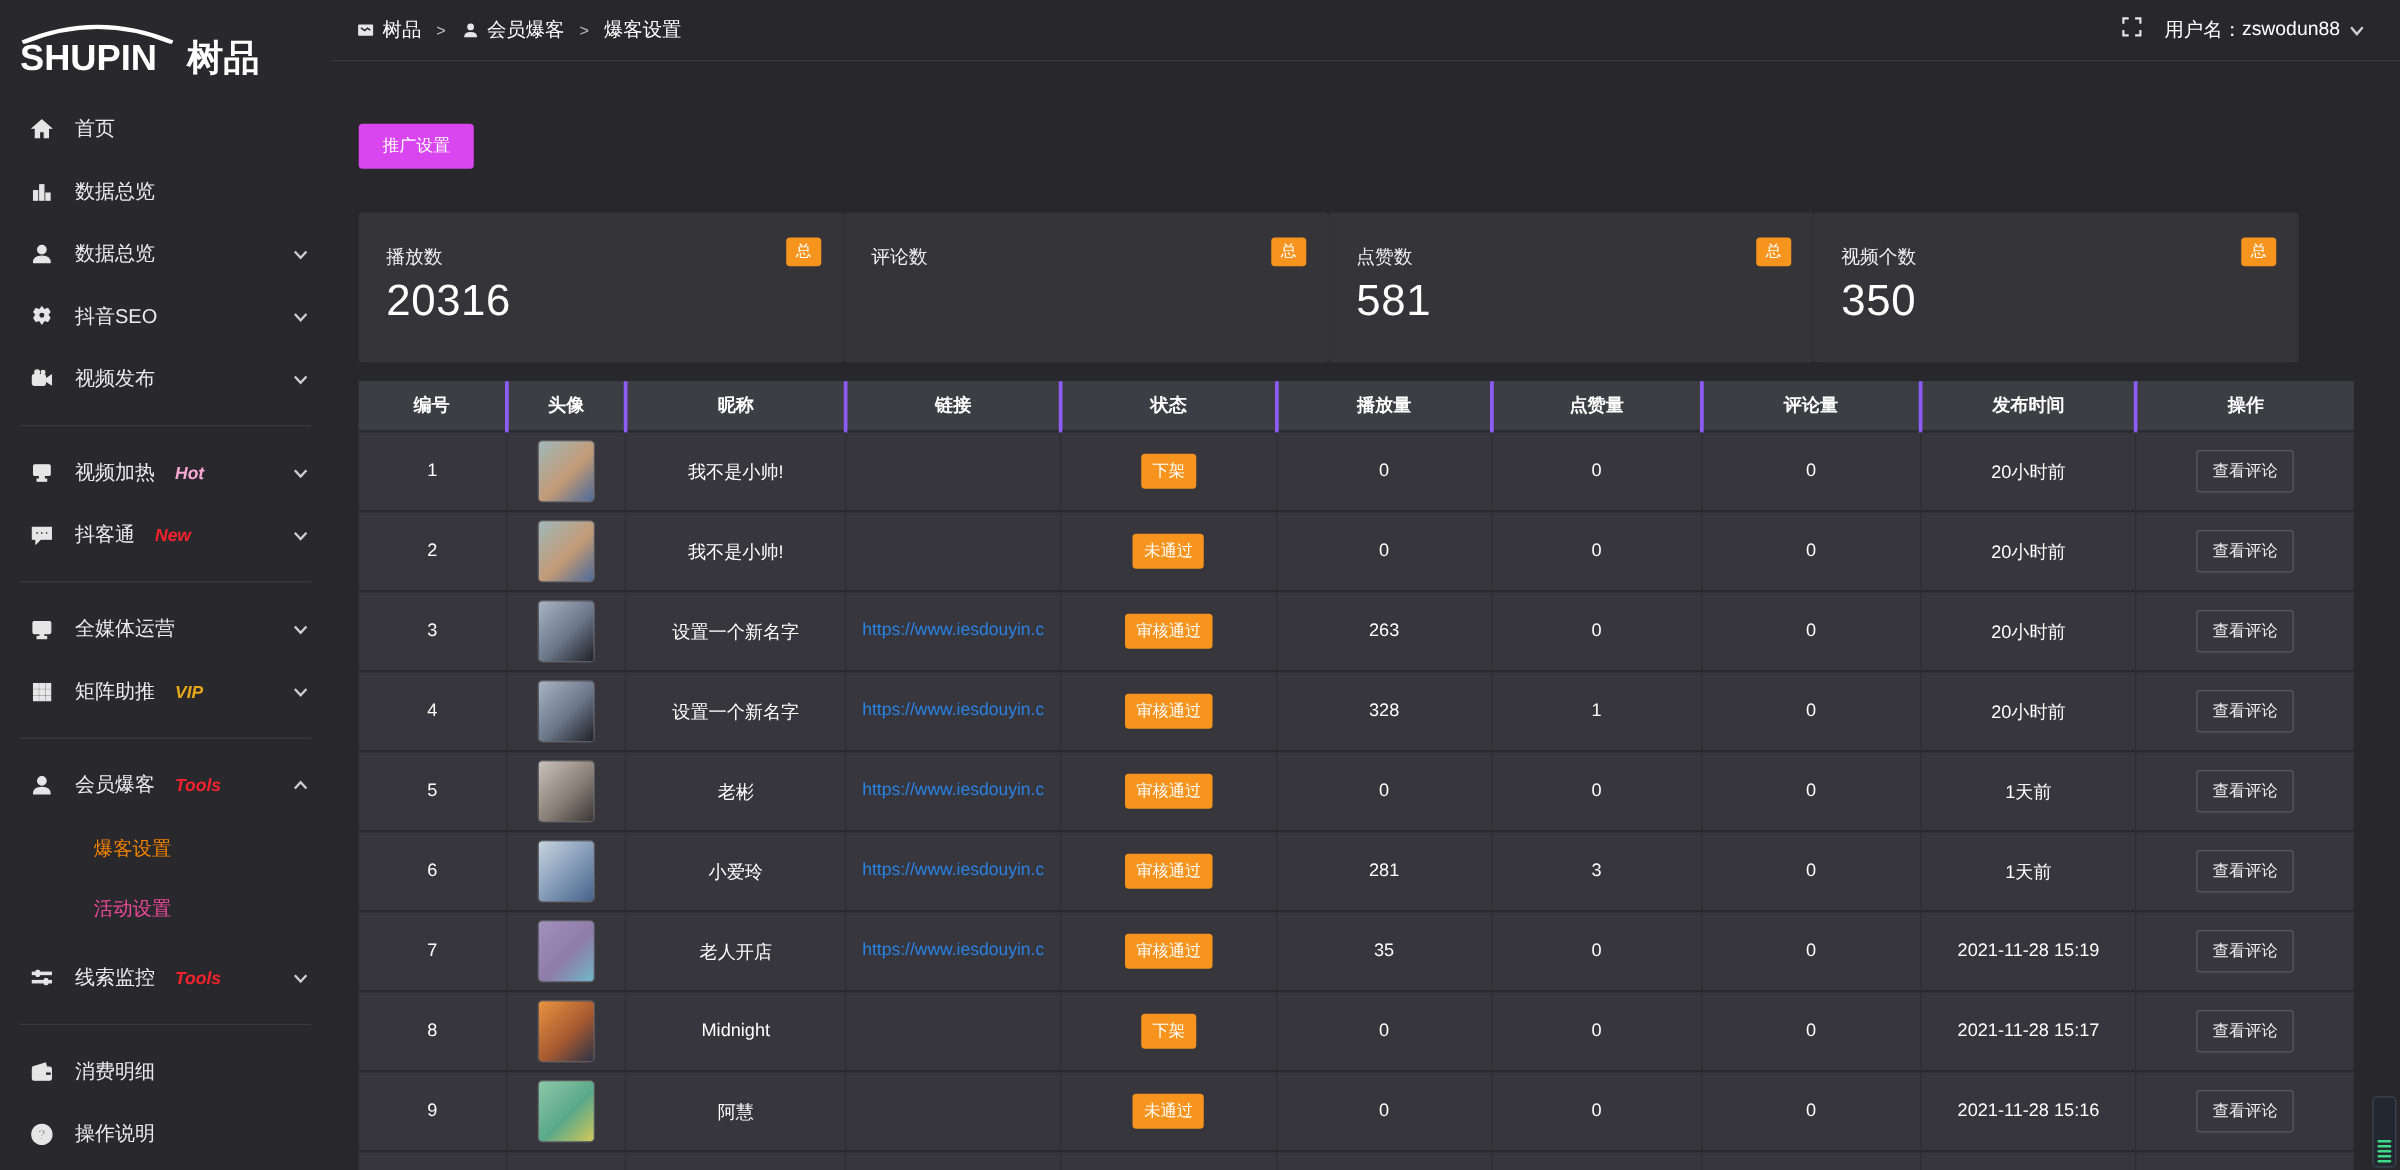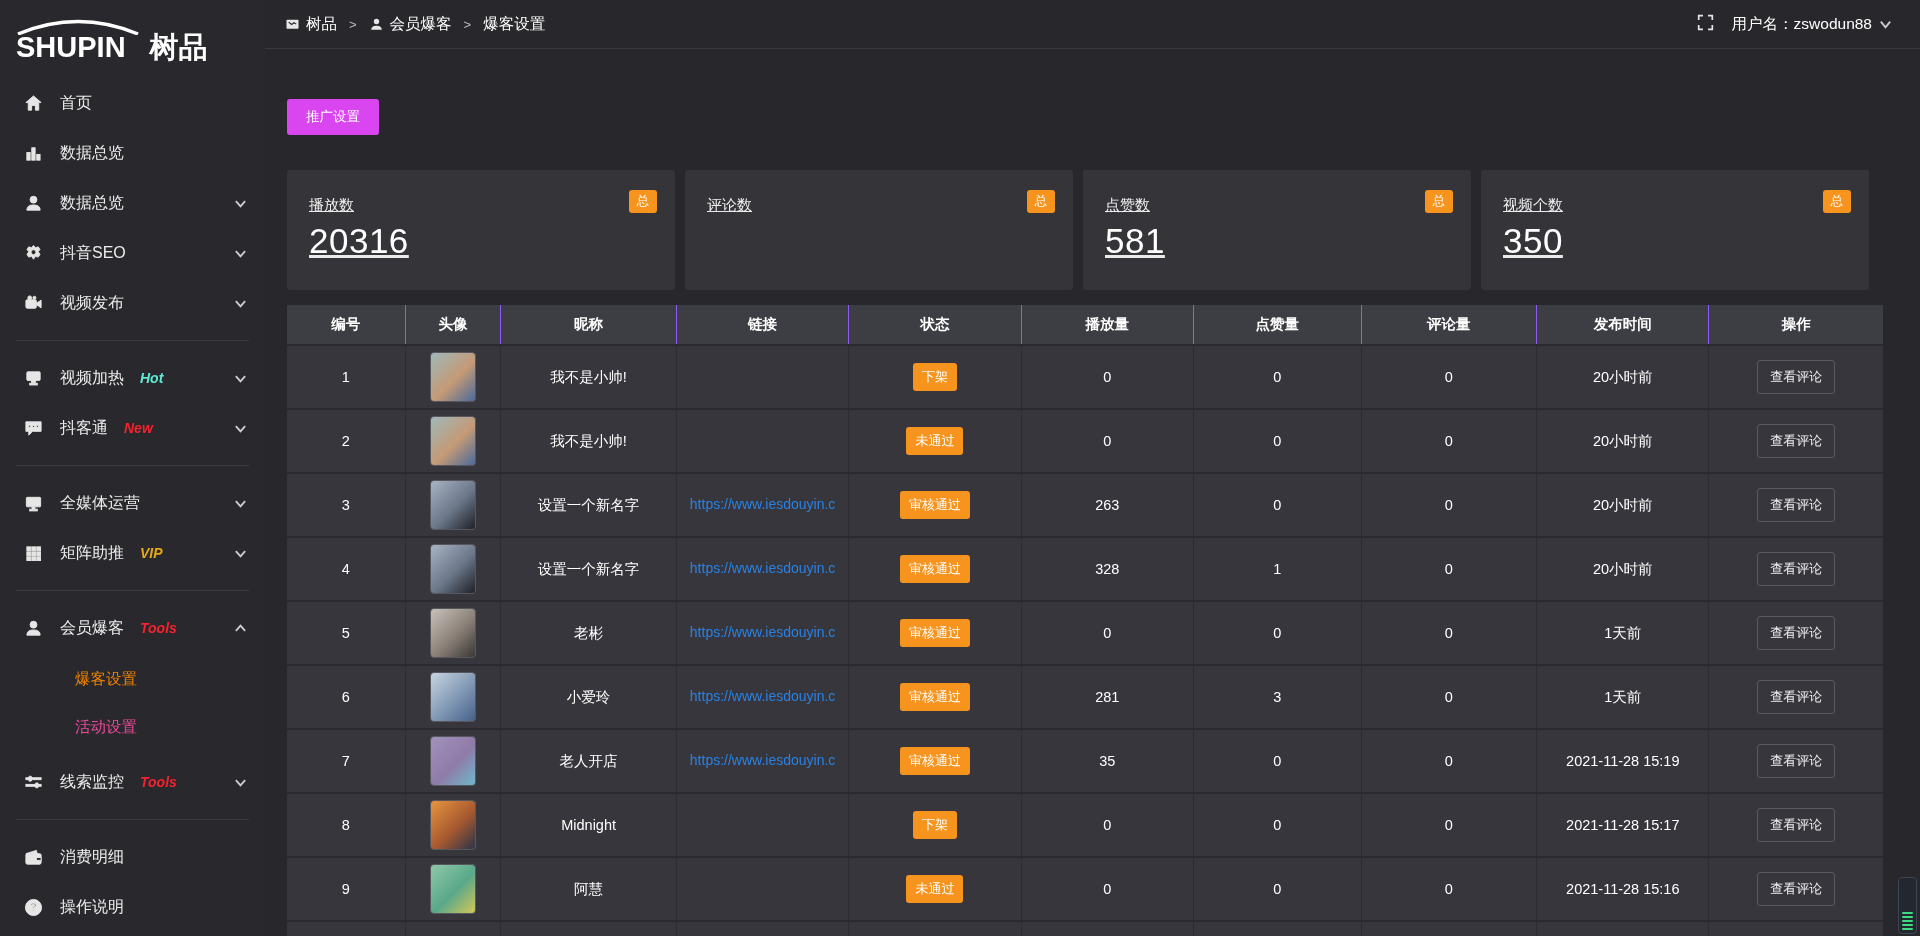--- a/index.html
+++ b/index.html
@@ -40,32 +40,32 @@
   .top-right { margin-left:auto; display:flex; align-items:center; gap:18px; }
   .fs-ic svg { width:17px; height:17px; stroke:#e6e6e6; fill:none; stroke-width:2; }
   .user { font-size:15.5px; color:#fff; display:flex; align-items:center; cursor:pointer;text-align:right; }
   .user .s-chev { margin-left:7px; }
 
   
   .main { position:absolute; left:265px; top:49px; width:1655px; height:887px; padding:50px 37px 0 22px; }
   .promo-btn { display:inline-block; background:#d946ef; color:#fff; font-size:13.5px; border:none;
                padding:9px 19px; border-radius:3px; cursor:pointer; font-family:inherit; }
 
-  .cards { display:flex; gap:10px; margin-top:35px;text-decoration:underline; }
+  .cards { display:flex; gap:0; margin-top:35px; }
   .card { position:relative; width:388px; height:120px; background:#343439; border-radius:3px; padding:26px 20px 0 22px; }
   .card-label { font-size:15px; color:#f0f0f0; }
   .card-value { font-size:35px; color:#fff; margin-top:6px; letter-spacing:0.5px; }
   .card-badge { position:absolute; top:20px; right:18px; background:#f7941e; color:#fff; font-size:12.5px;
                 padding:3px 8px; border-radius:3px; }
 
   
   .tbl-wrap { margin-top:15px; }
   table { width:1596px; border-collapse:collapse; table-layout:fixed; background:#36363c; }
   th { background:#3d3d44; font-weight:bold; font-size:14.5px; color:#fff; height:40px;
-       border-right:1px solid #8b5cf6; border-bottom:2px solid #2a2a2f; text-align:center; }
+       border-right:3px solid #8b5cf6; border-bottom:2px solid #2a2a2f; text-align:center; }
   th:last-child { border-right:none; }
   td { height:64px; text-align:center; font-size:14.5px; color:#fff;
        border-right:1px solid #2c2c31; border-bottom:2px solid #2a2a2f; }
   td:last-child { border-right:none; }
   .avatar { width:46px; height:50px; border-radius:4px; margin:0 auto; border:1px solid #57575d; }
   .status-badge { display:inline-block; background:#f7941e; color:#fff; font-size:13px; padding:5px 9px; border-radius:3px; }
   .link { color:#2a82e4; text-decoration:none; font-size:14px; cursor:pointer; white-space:nowrap; overflow:hidden; display:inline-block; max-width:165px; }
   .act-btn { background:transparent; border:1px solid #5a5a61; color:#f0f0f0; font-size:13px; padding:7px 12px;
              border-radius:3px; cursor:pointer; font-family:inherit; }
 
@@ -156,21 +156,21 @@
         <div class="s-divider"></div>
         <div class="s-item">
           <span class="ic">
             <svg viewBox="0 0 20 20">
               <rect x="3" y="3" width="14" height="9" rx="1"></rect>
               <rect x="8" y="12" width="4" height="2.5"></rect>
               <rect x="6" y="15" width="8" height="1.8"></rect>
             </svg>
           </span>
           <span>视频加热</span>
-          <span class="s-badge" style="color:#5eead4">Hot</span>
+          <span class="s-badge" style="color:#f9a8d4">Hot</span>
           <span class="s-chev">
             <svg viewBox="0 0 14 14">
               <polyline points="2,4.5 7,10 12,4.5"></polyline>
             </svg>
           </span>
         </div>
         <div class="s-item">
           <span class="ic">
             <svg viewBox="0 0 20 20">
               <path d="M2 3 H18 V13 H9 L5 17 V13 H2 Z"></path>

